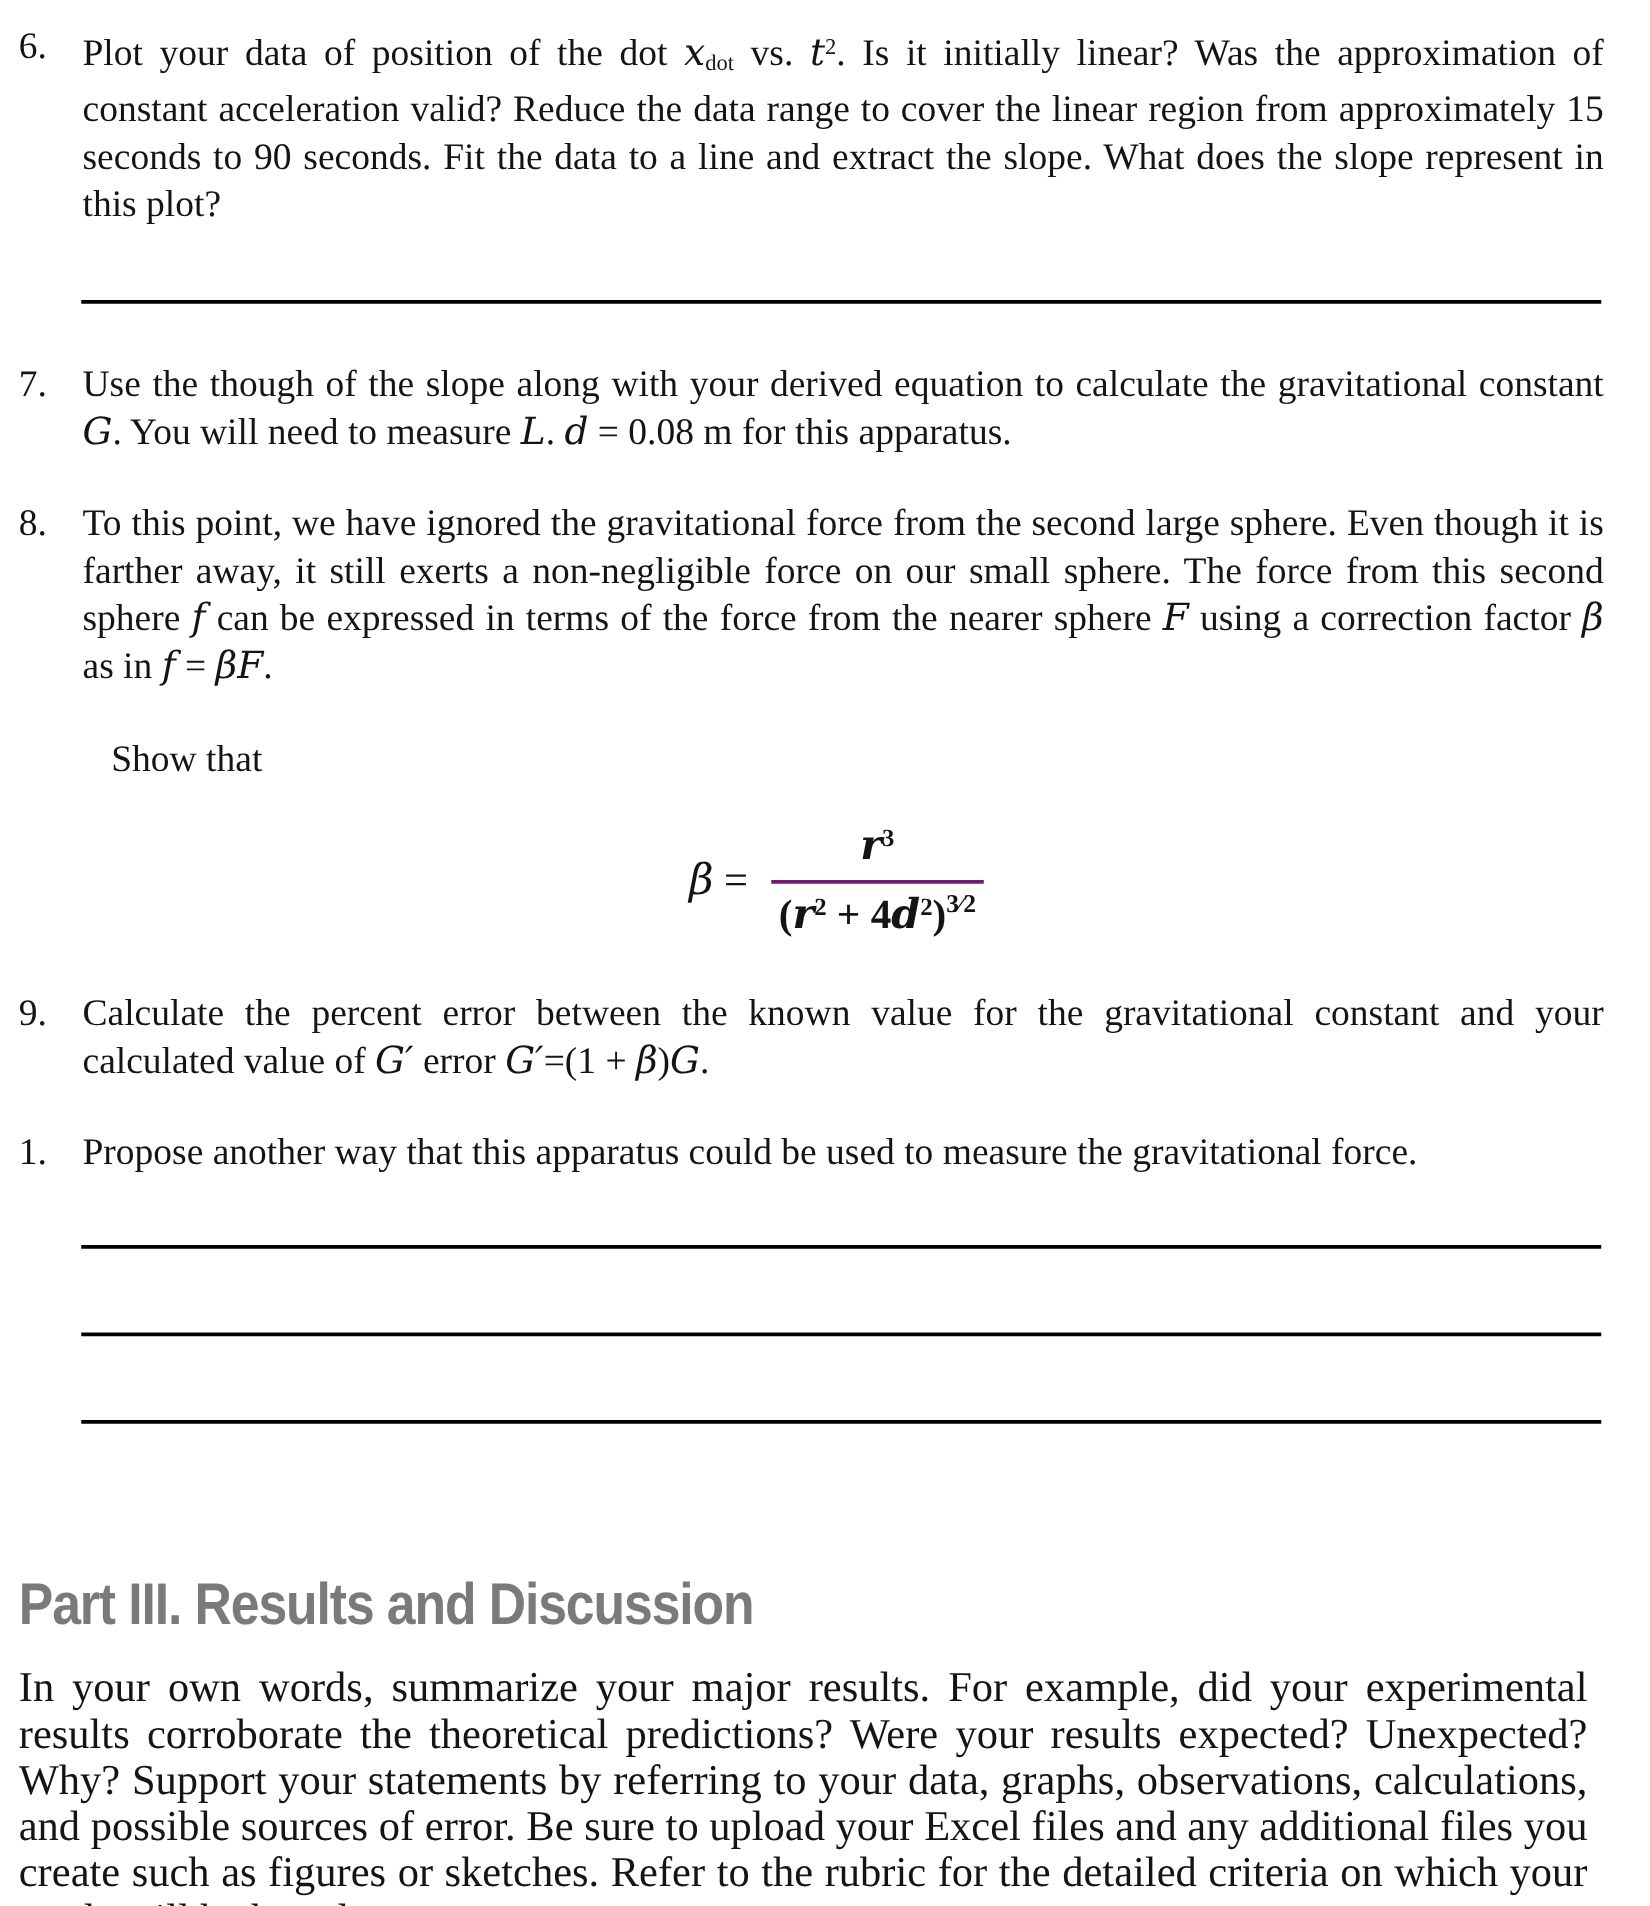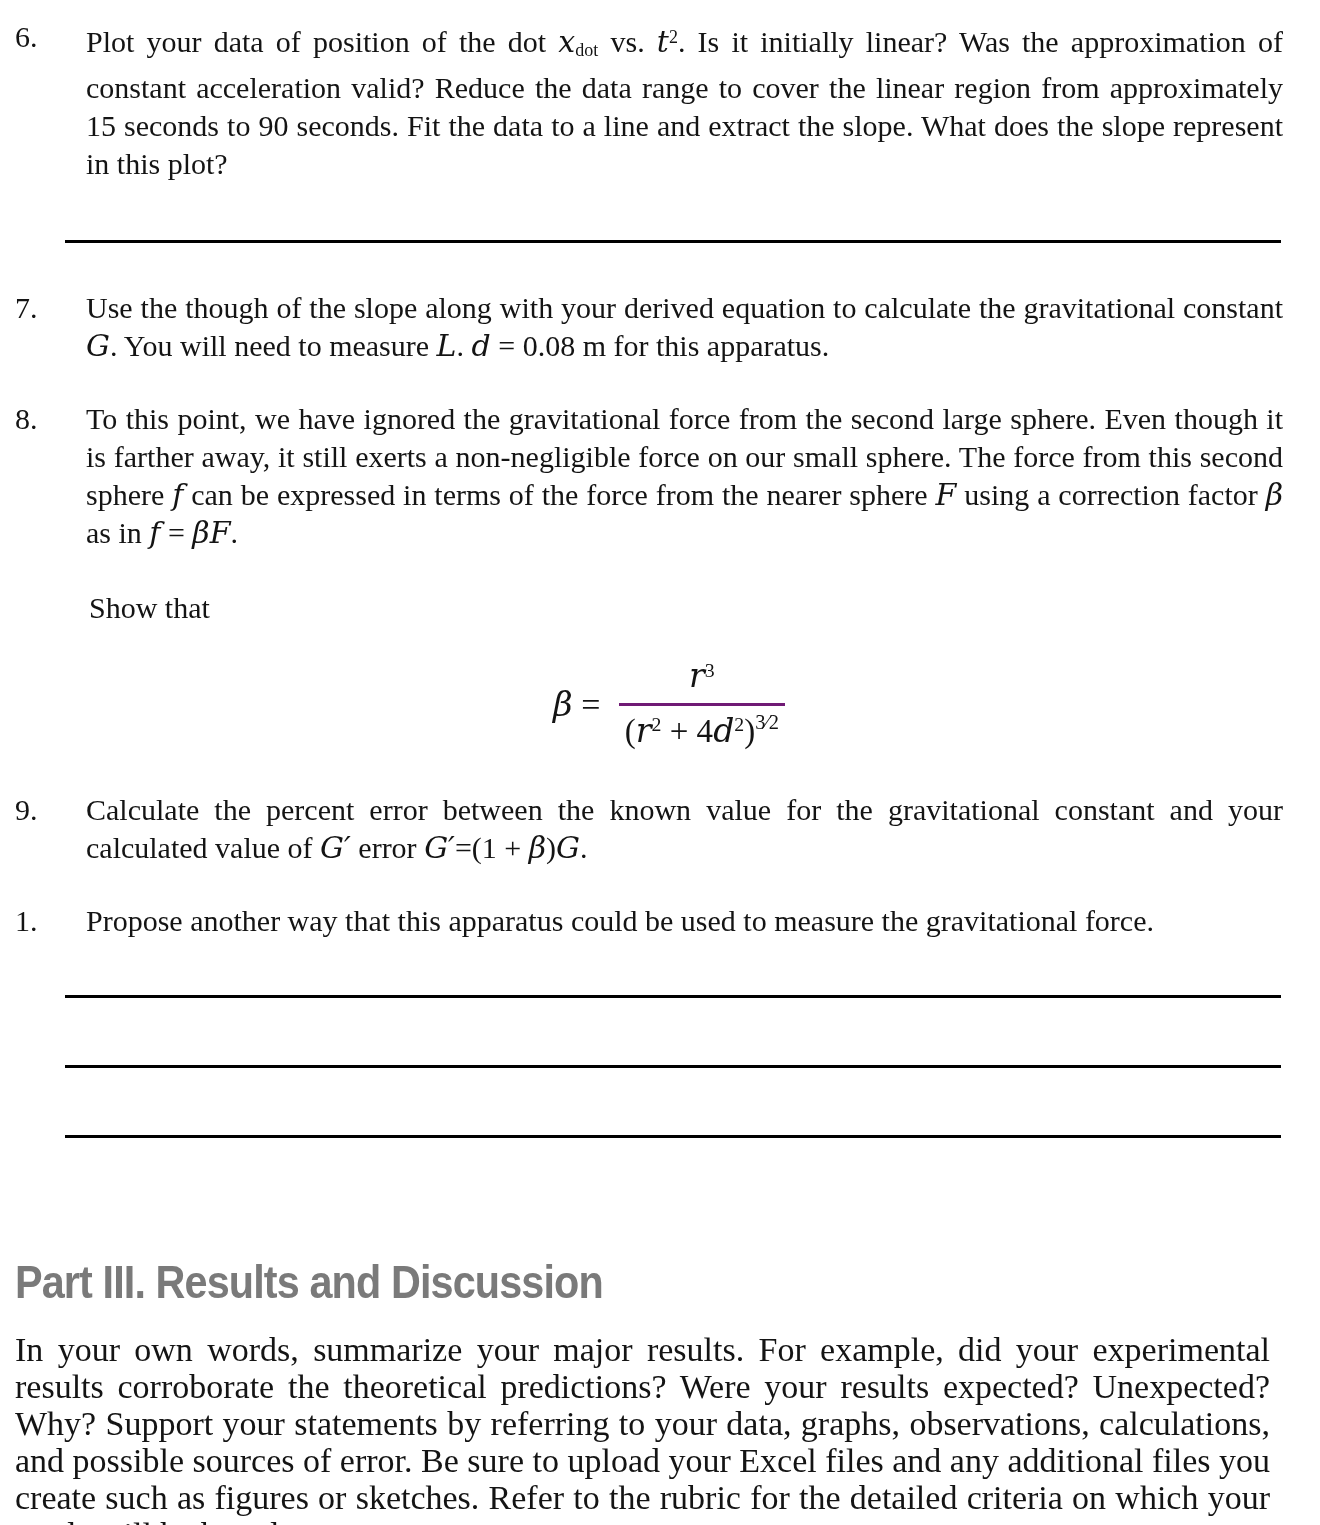--- a/index.html
+++ b/index.html
@@ -11,21 +11,21 @@
     padding: 18px 37px 0 15px;
     background: #ffffff;
     color: #141414;
     font-family: "Liberation Serif", "DejaVu Serif", serif;
     font-size: 30px;
     line-height: 38px;
     overflow: hidden;
   }
   .question { display: flex; }
   .q-num { width: 51px; flex: 0 0 51px; }
-  .q-text { flex: 1 1 auto; text-align: justify; margin-left: 20px; }
+  .q-text { flex: 1 1 auto; text-align: justify; }
   .seg-mathit { font-family: "DejaVu Serif", serif; font-style: italic; }
   .seg-sub { font-size: 0.60em; vertical-align: -0.22em; font-style: normal; }
   .seg-sup { font-size: 0.60em; vertical-align: 0.52em; font-style: normal; }
   .seg-supfrac { font-size: 0.62em; vertical-align: 0.62em; font-style: normal; }
 
   .rule { height: 3px; background: #000000; width: 1216px; margin-left: 50px; }
   .rule-after-q6 { margin-top: 57px; }
   .q7 { margin-top: 46px; }
   .q8 { margin-top: 35px; }
   .show-that { margin-top: 37px; margin-left: 74px; }
@@ -38,21 +38,21 @@
   .formula {
     margin-top: 30px;
     display: flex;
     justify-content: center;
     align-items: center;
     padding-left: 40px;
     font-size: 33px;
     line-height: 1.15;
   }
   .f-lhs { margin-right: 10px; white-space: pre; font-size: 34px; }
-  .frac { display: inline-flex; flex-direction: column; text-align: center; }
+  .frac { display: inline-flex; flex-direction: column; text-align: center; font-weight: bold; }
   .frac-num { padding: 0 4px 7px; }
   .frac-den { border-top: 3px solid #701a75; padding: 5px 6px 0; }
 
   .section-heading {
     margin: 118px 0 0 0;
     font-family: "Liberation Sans", "DejaVu Sans", sans-serif;
     font-weight: bold;
     font-size: 47px;
     line-height: 52px;
     letter-spacing: -1px;

